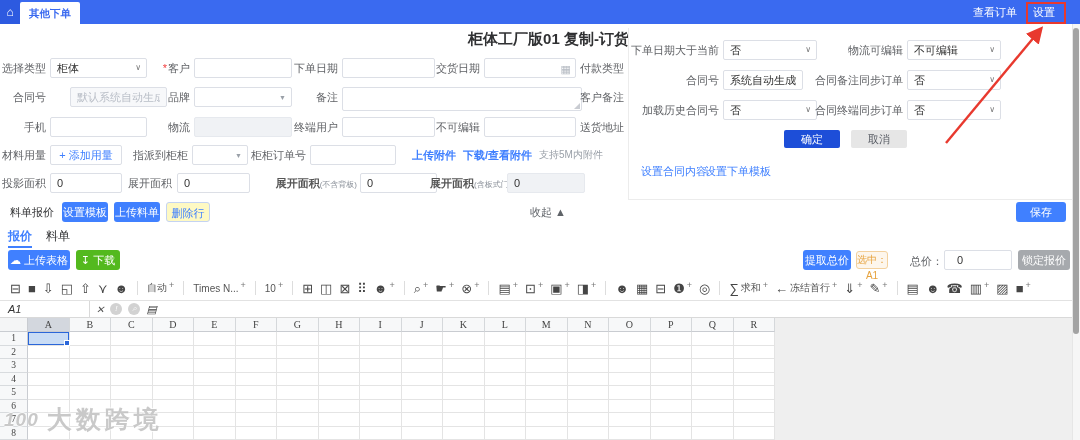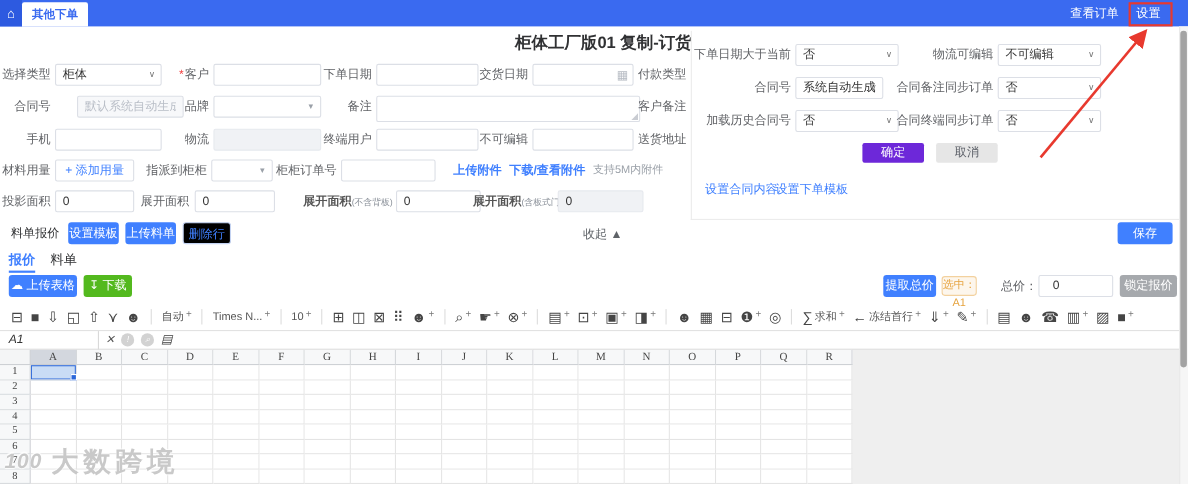--- a/index.html
+++ b/index.html
@@ -28,27 +28,27 @@
   .cal-icon{position:absolute;right:4px;top:2px;font-size:11px;color:#b5bac2;line-height:16px;}
   .link{color:#4080ff;font-size:11px;cursor:pointer;white-space:nowrap;}
   .hint{color:#9aa0a8;font-size:10px;white-space:nowrap;}
   .ta{resize:none;}
   .ta-corner{position:absolute;right:1px;bottom:1px;width:0;height:0;border-left:6px solid transparent;border-bottom:6px solid #c9ccd2;}
   
   .panel{position:absolute;left:628px;top:28px;width:446px;height:172px;background:#fff;z-index:3;
          border-left:1px solid #ececec;border-bottom:1px solid #ececec;box-sizing:border-box;}
   .btn{position:absolute;height:18px;line-height:18px;border:none;border-radius:2px;font-size:11px;
        font-family:"Liberation Sans",sans-serif;cursor:pointer;padding:0;text-align:center;}
-  .btn-blue{background:#6d28d9;color:#fff;}
+  .btn-blue{background:#1d4ed8;color:#fff;}
   .btn-gray{background:#e6e6e6;color:#5a5e66;}
   
   .sbtn{position:absolute;top:202px;height:20px;line-height:20px;border-radius:3px;font-size:11px;text-align:center;
         cursor:pointer;box-sizing:border-box;}
   .sbtn.blue{background:#4080ff;color:#fff;}
-  .sbtn.plain{background:#000000;color:#4080ff;border:1px solid #c4d3f2;}
+  .sbtn.plain{background:#fef9c3;color:#4080ff;border:1px solid #c4d3f2;}
   .tab{position:absolute;top:228px;height:18px;line-height:16px;font-size:12px;cursor:pointer;}
   .tab.active{color:#4080ff;border-bottom:2px solid #4080ff;font-weight:bold;}
   .tab.idle{color:#303133;}
   .abtn{position:absolute;top:250px;height:20px;line-height:20px;border-radius:3px;font-size:11px;color:#fff;
         text-align:center;cursor:pointer;}
   .badge{position:absolute;top:251px;height:18px;line-height:16px;box-sizing:border-box;border:1px solid #f3d19e;
          background:#fdf6ec;color:#e6a23c;font-size:10px;border-radius:3px;text-align:center;}
   
   .sheet-toolbar{position:absolute;left:0;top:276px;width:1072px;height:25px;border-bottom:1px solid #e2e2e2;
            box-sizing:border-box;display:flex;align-items:center;padding-left:10px;gap:7px;overflow:hidden;}

